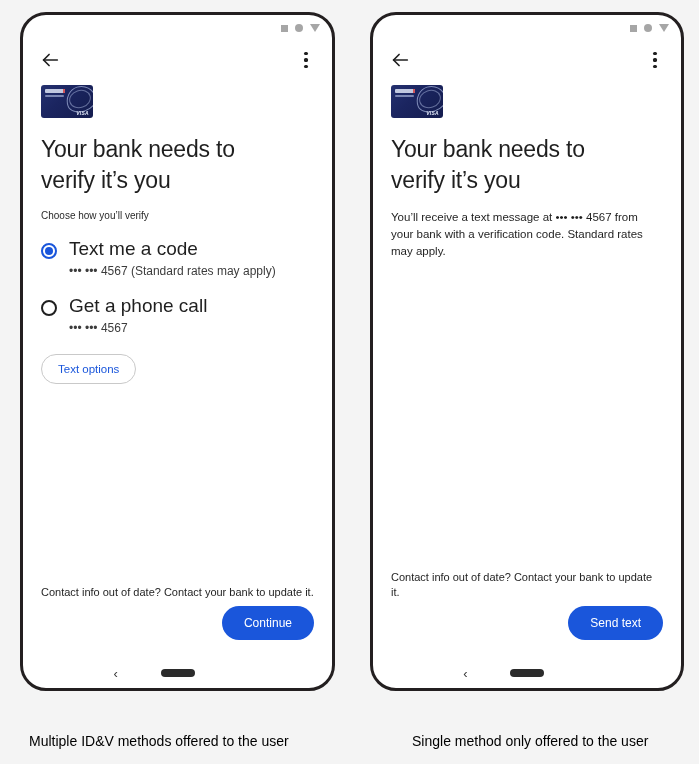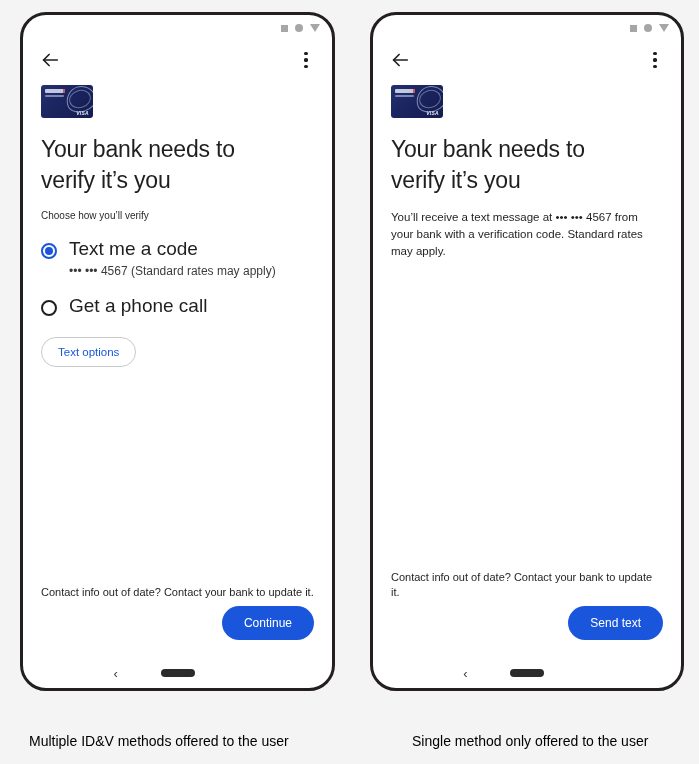--- a/index.html
+++ b/index.html
@@ -323,20 +323,21 @@
           </div>
           <div class="opt-sub" style="margin-top:-14px;margin-left:28px;margin-bottom:18px;">••• ••• 4567 (Standard rates may apply)</div>
         </div>
 
 
         <div>
           <div class="option">
             <span class="radio"></span>
             <span class="opt-label">Get a phone call</span>
           </div>
+          <div class="opt-sub" style="margin-top:-14px;margin-left:28px;margin-bottom:16px;">••• ••• 4567</div>
         </div>
 
       </div>
 
       <button class="more-options">Text options</button>
 
       <div class="spacer"></div>
 
       <p class="footnote">Contact info out of date? Contact your bank to update it.</p>
 

